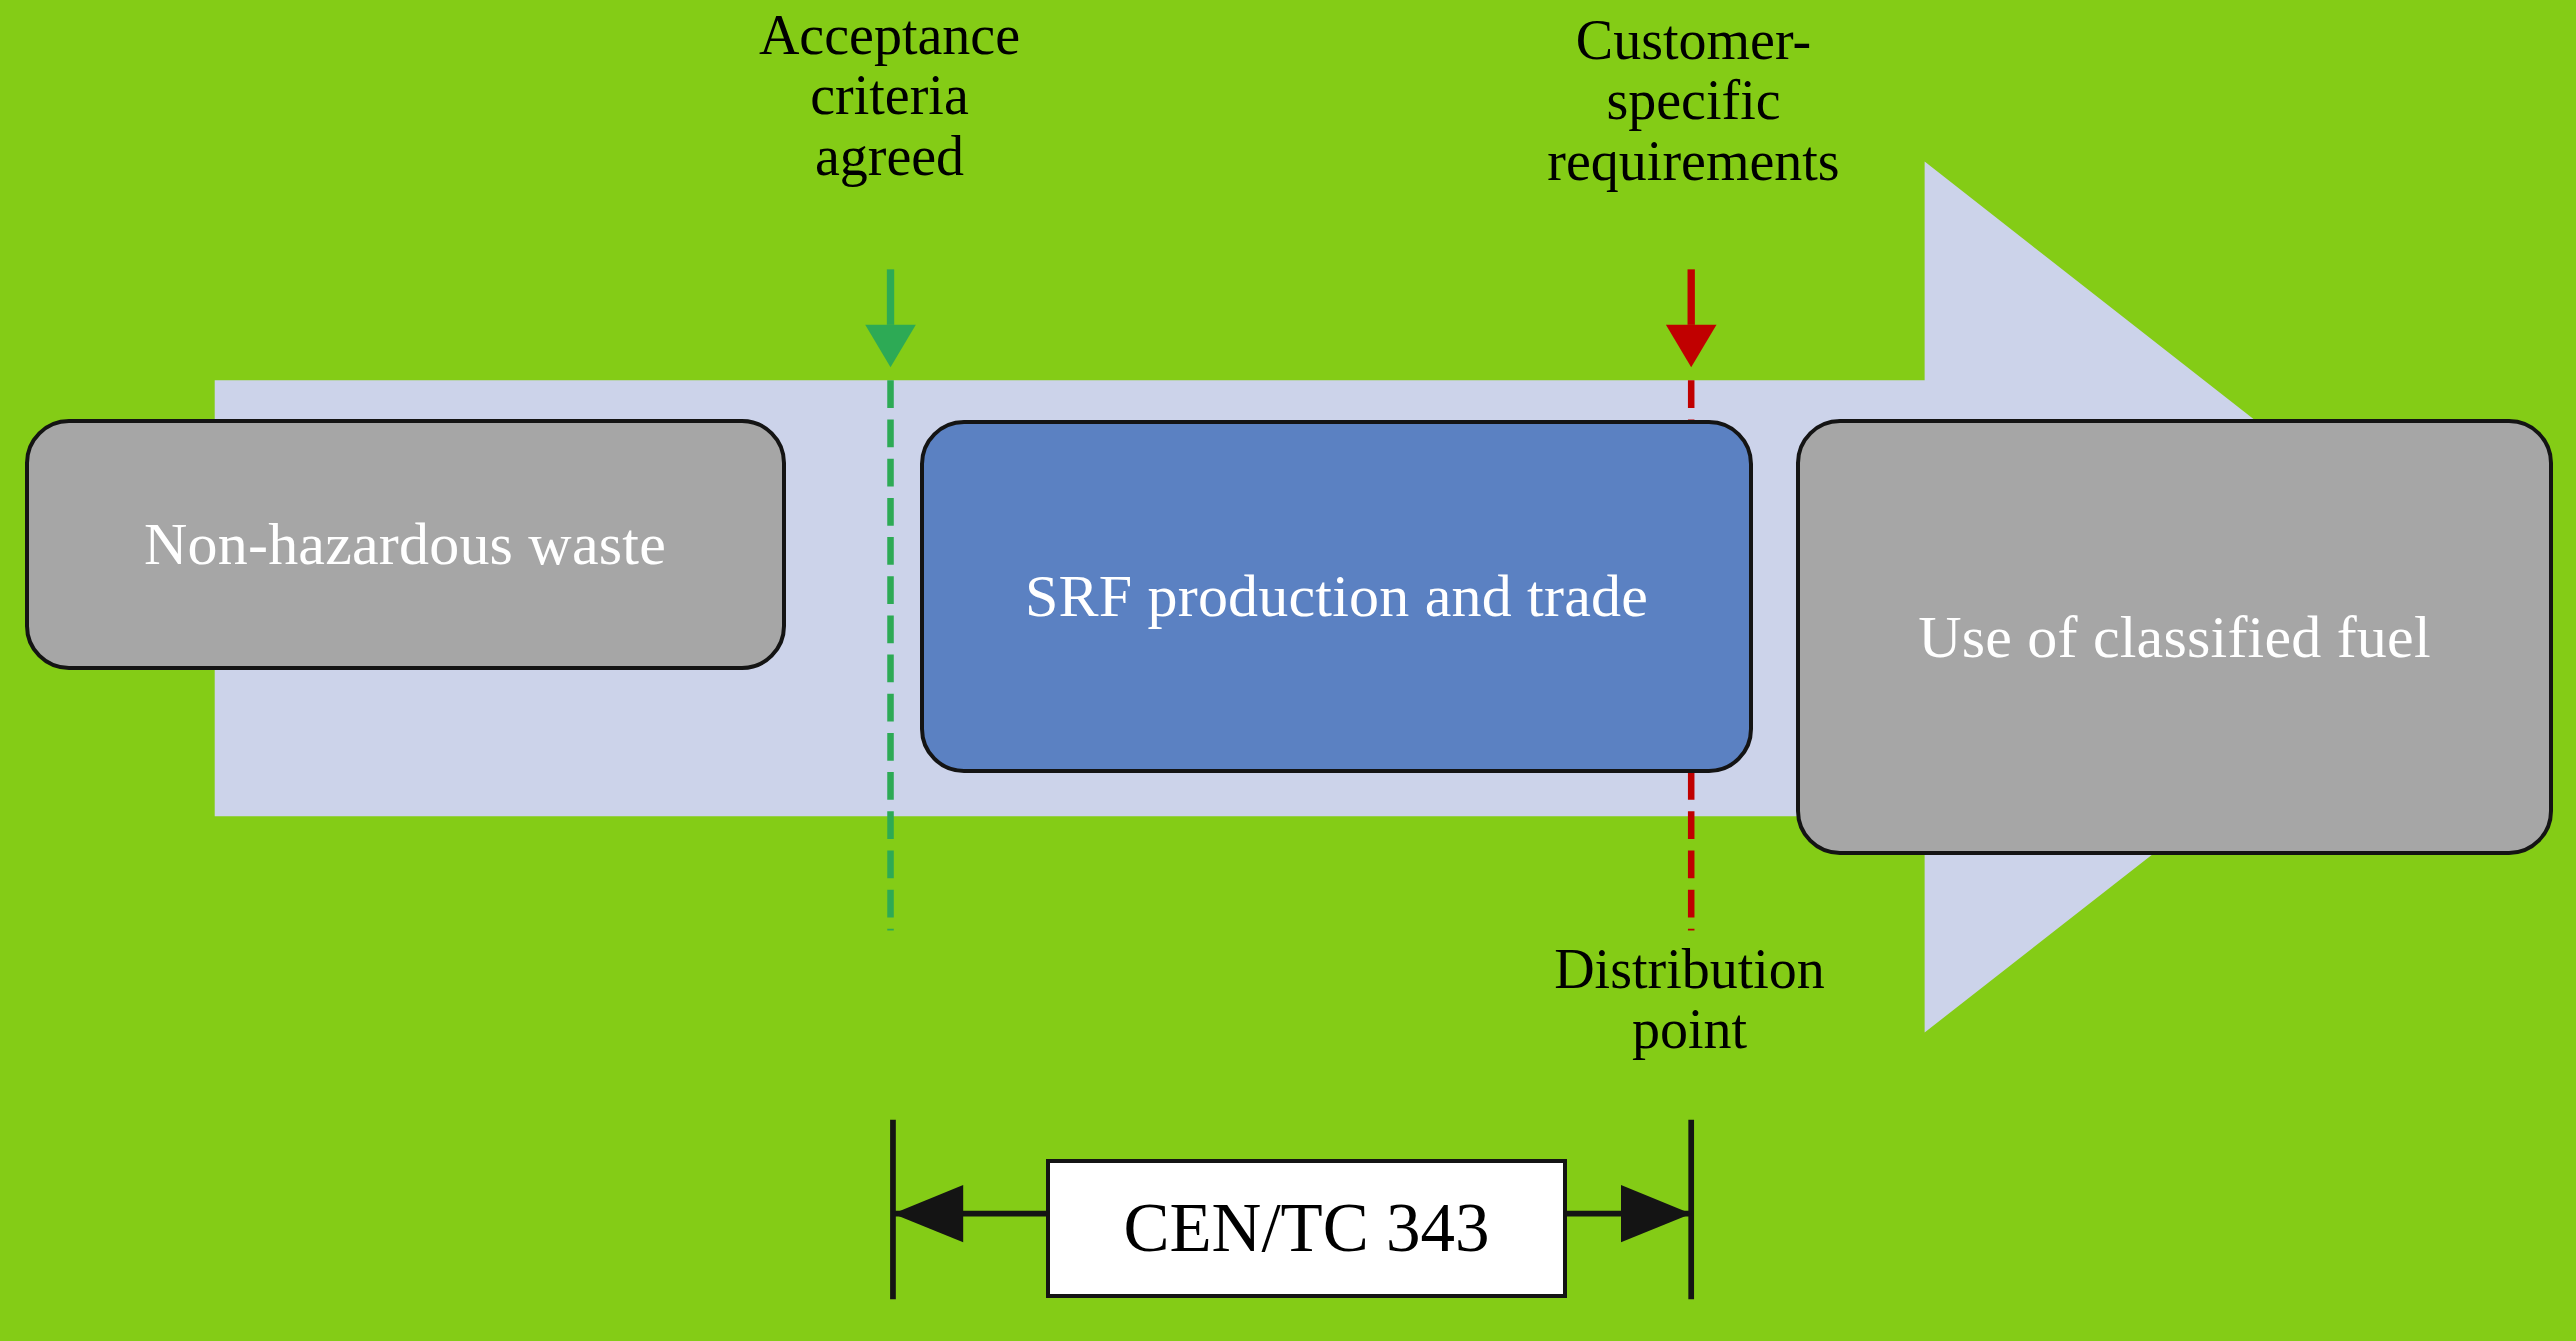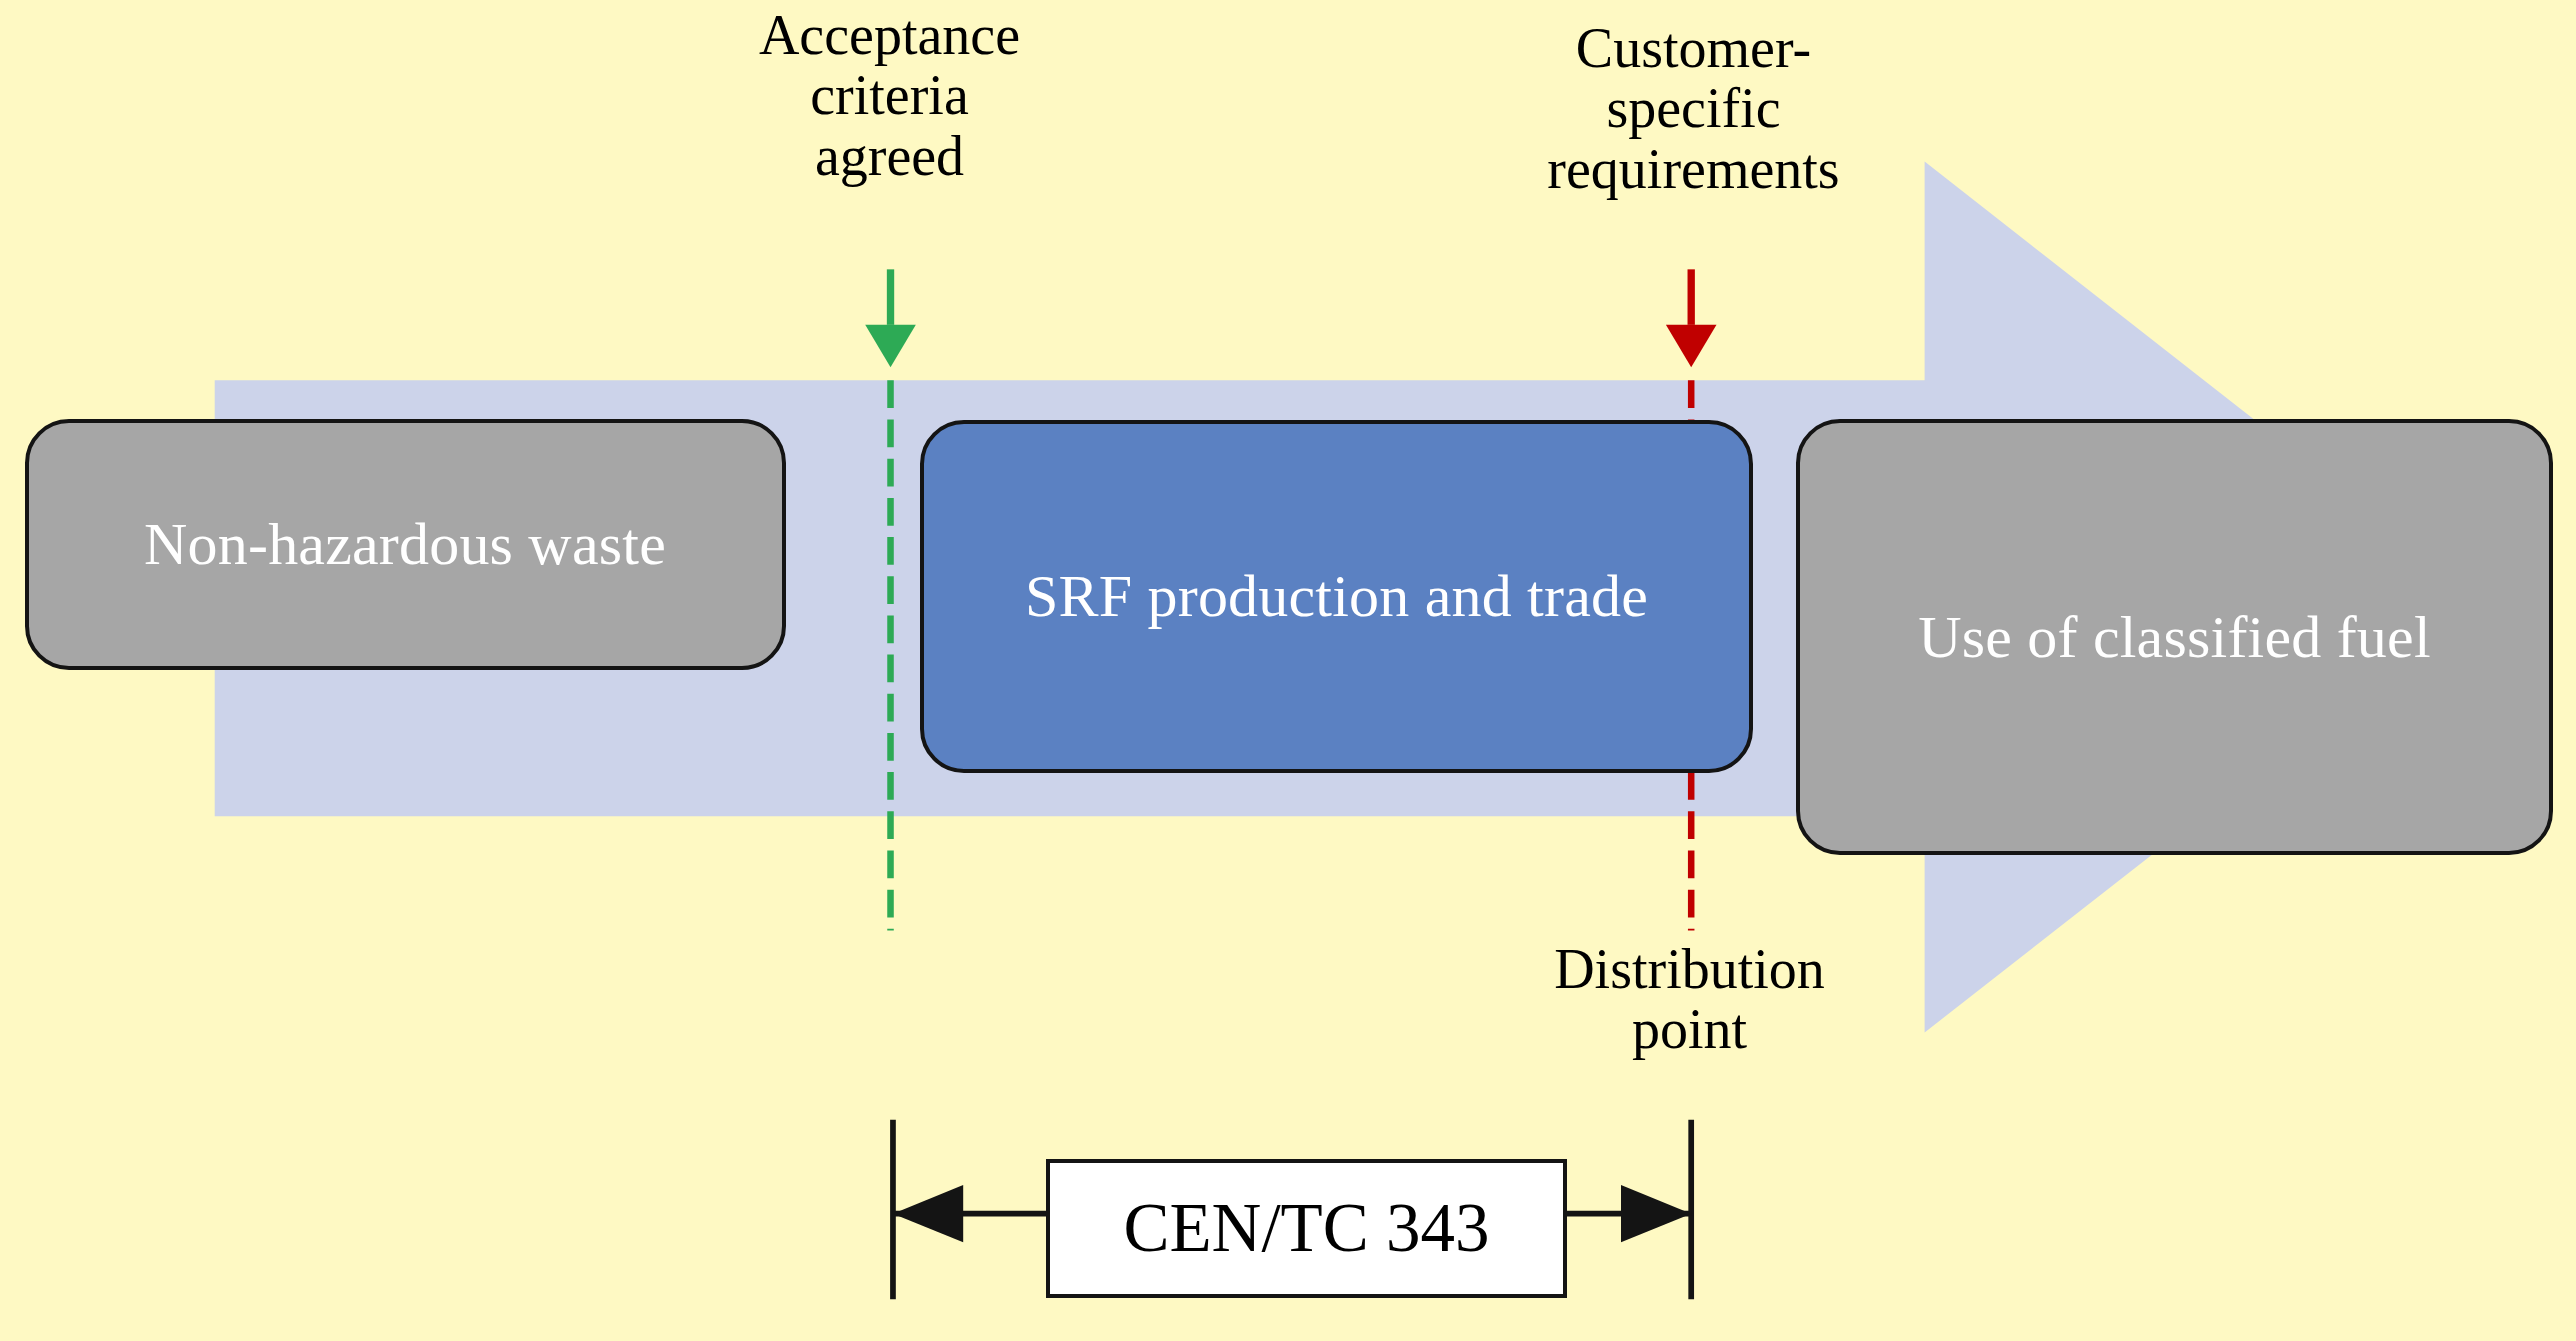--- a/index.html
+++ b/index.html
@@ -7,21 +7,21 @@
     padding: 0;
     background: #ffffff;
   }
   body {
     font-family: "Liberation Serif", "DejaVu Serif", serif;
   }
   #stage {
     position: relative;
     width: 2576px;
     height: 1341px;
-    background: #fef9c3;
+    background: #84cc16;
     overflow: hidden;
   }
   #bg-svg {
     position: absolute;
     left: 0;
     top: 0;
     width: 2576px;
     height: 1341px;
   }
 
@@ -58,21 +58,21 @@
   .top-label {
     position: absolute;
     text-align: center;
     color: #000000;
     font-size: 56px;
     line-height: 1.08;
     z-index: 8;
     white-space: pre-line;
   }
   #label-acceptance { left: 612px;  top: 4.9px;  width: 555px; }
-  #label-customer   { left: 1416px; top: 18px;  width: 555px; }
+  #label-customer   { left: 1416px; top: 10px;  width: 555px; }
 
   
   .point-label {
     position: absolute;
     text-align: center;
     color: #000000;
     font-size: 56px;
     line-height: 1.08;
     z-index: 8;
     white-space: pre-line;

